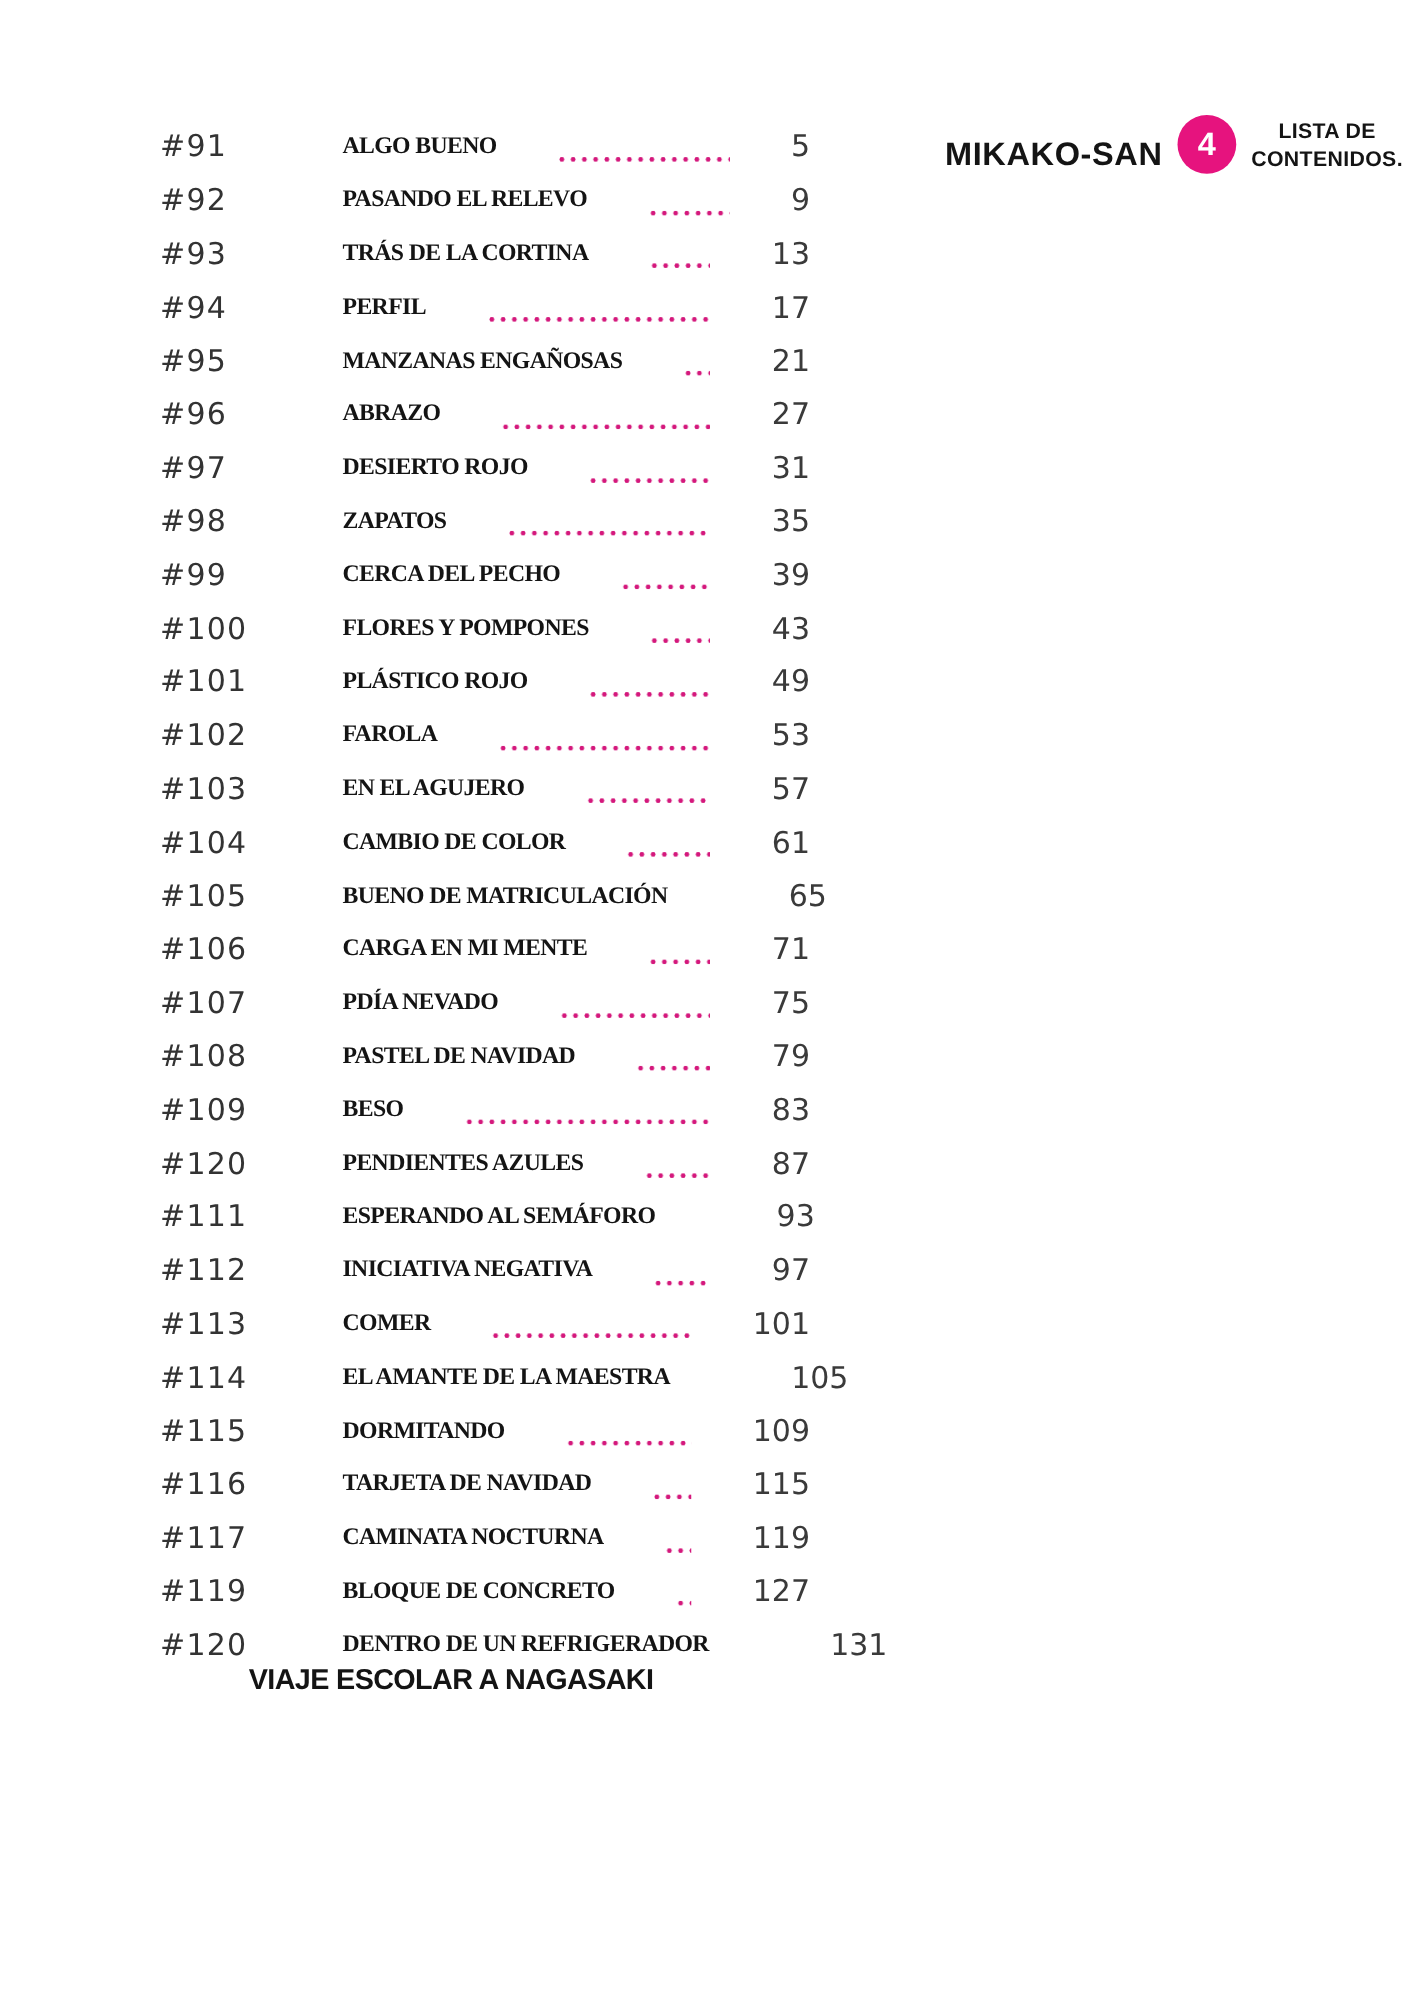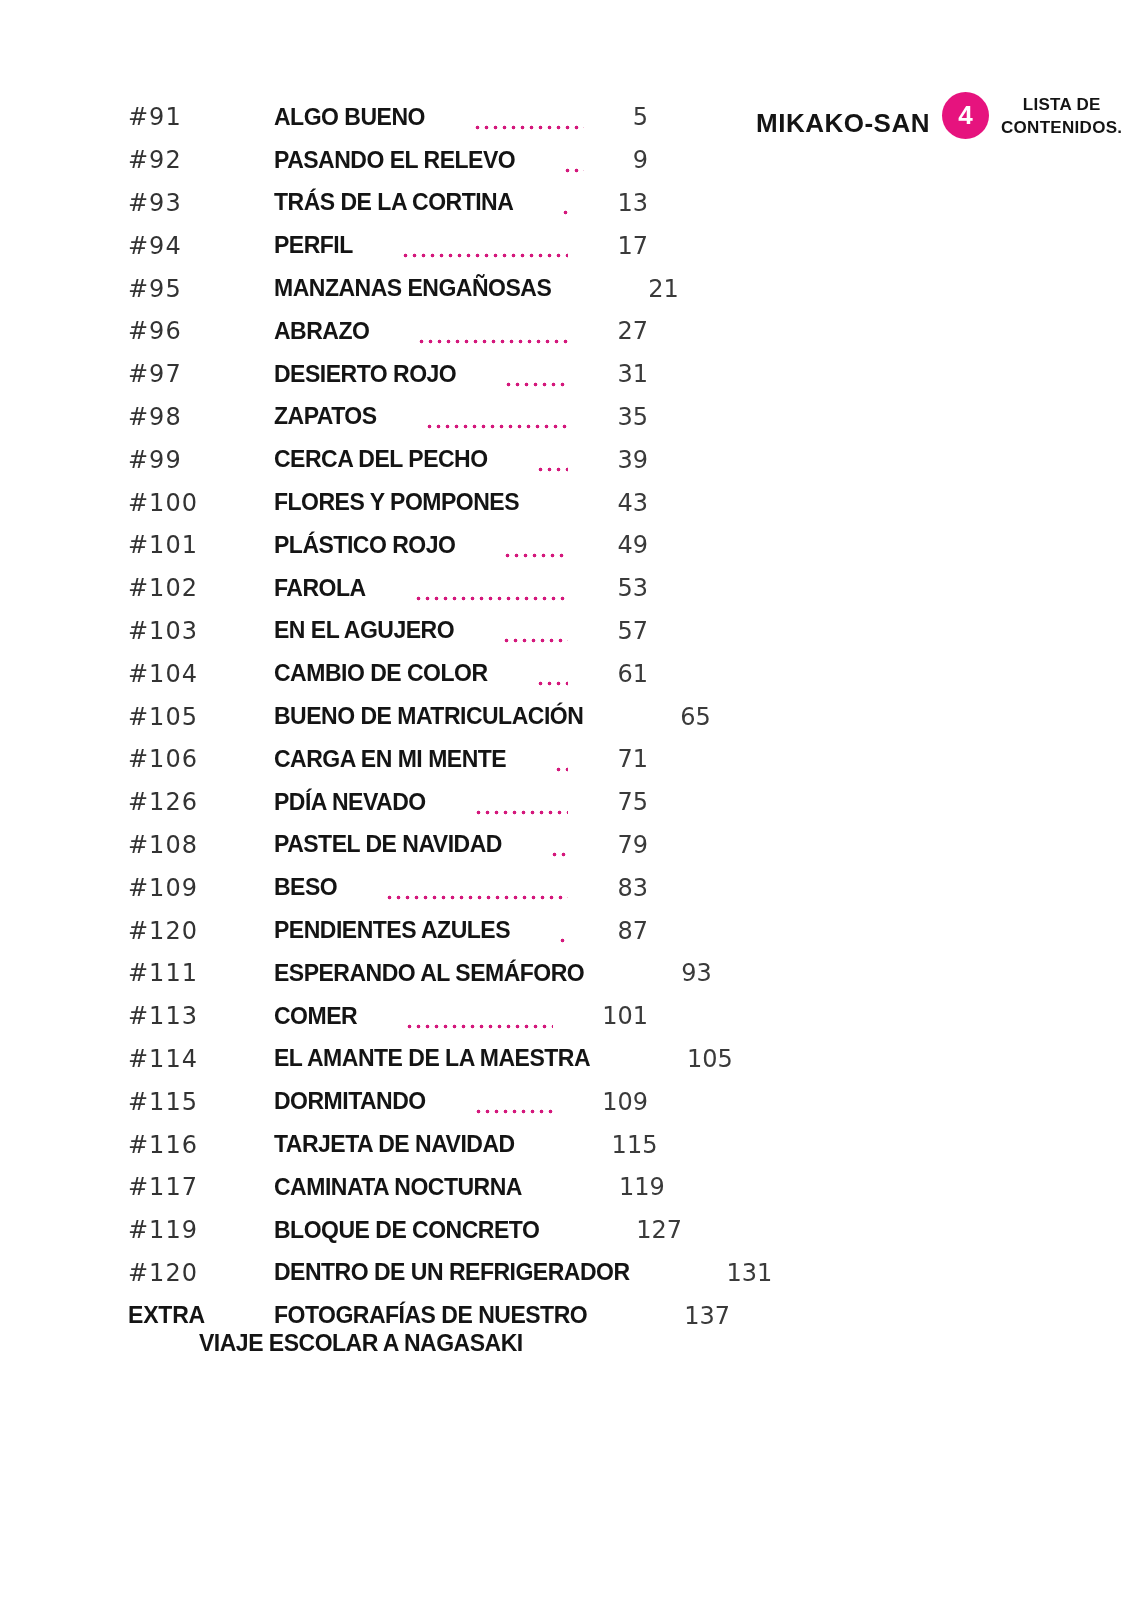--- a/index.html
+++ b/index.html
@@ -53,22 +53,22 @@
     font-family:"DejaVu Sans", sans-serif;
     font-size:24px;color:var(--num-gray);
     letter-spacing:1px;
   }
   .row.extra .num{
     font-family:"Liberation Sans", sans-serif;
     font-weight:700;font-size:23px;letter-spacing:-0.2px;
     color:var(--title-black);
   }
   .title{
-    font-weight:700;font-size:23px;letter-spacing:-0.5px;
-    color:var(--title-black);white-space:nowrap;
+    font-weight:700;font-size:19px;letter-spacing:-0.5px;
+    color:var(--title-black);white-space:nowrap;font-family:Liberation Serif, serif;
   }
   .leader{
     flex:1 1 0;min-width:0;height:5px;
     align-self:flex-end;
     margin:0 10px 9px 9px;
     background-image:radial-gradient(circle, var(--pink-dot) 1.7px, transparent 2.1px);
     background-size:9px 5px;
     background-position:0 50%;
     background-repeat:repeat-x;
   }
@@ -254,21 +254,21 @@
       <span class="num">#106</span>
       <span class="title">CARGA EN MI MENTE</span>
       <span class="leader"></span>
       <span class="page">71</span>
     </div>
 
   </div>
 
   <div class="row">
     <div class="line1">
-      <span class="num">#126</span>
+      <span class="num">#107</span>
       <span class="title">PDÍA NEVADO</span>
       <span class="leader"></span>
       <span class="page">75</span>
     </div>
 
   </div>
 
   <div class="row">
     <div class="line1">
       <span class="num">#108</span>
@@ -302,20 +302,29 @@
   <div class="row">
     <div class="line1">
       <span class="num">#111</span>
       <span class="title">ESPERANDO AL SEMÁFORO</span>
       <span class="leader"></span>
       <span class="page">93</span>
     </div>
 
   </div>
 
+  <div class="row">
+    <div class="line1">
+      <span class="num">#112</span>
+      <span class="title">INICIATIVA NEGATIVA</span>
+      <span class="leader"></span>
+      <span class="page">97</span>
+    </div>
+
+  </div>
 
   <div class="row">
     <div class="line1">
       <span class="num">#113</span>
       <span class="title">COMER</span>
       <span class="leader"></span>
       <span class="page">101</span>
     </div>
 
   </div>
@@ -375,21 +384,15 @@
     <div class="line1">
       <span class="num">#120</span>
       <span class="title">DENTRO DE UN REFRIGERADOR</span>
       <span class="leader"></span>
       <span class="page">131</span>
     </div>
 
   </div>
 
   <div class="row extra">
-    <div class="line1">
-      <span class="num">EXTRA</span>
-      <span class="title">FOTOGRAFÍAS DE NUESTRO</span>
-      <span class="leader"></span>
-      <span class="page">137</span>
-    </div>
     <div class="title2">VIAJE ESCOLAR A NAGASAKI</div>
   </div>
 </div>
 
 </body></html>

